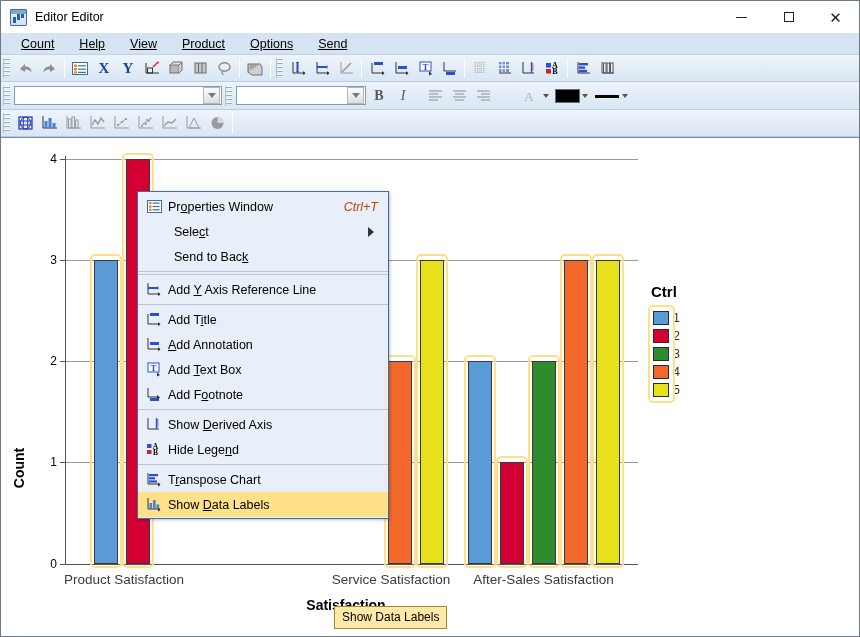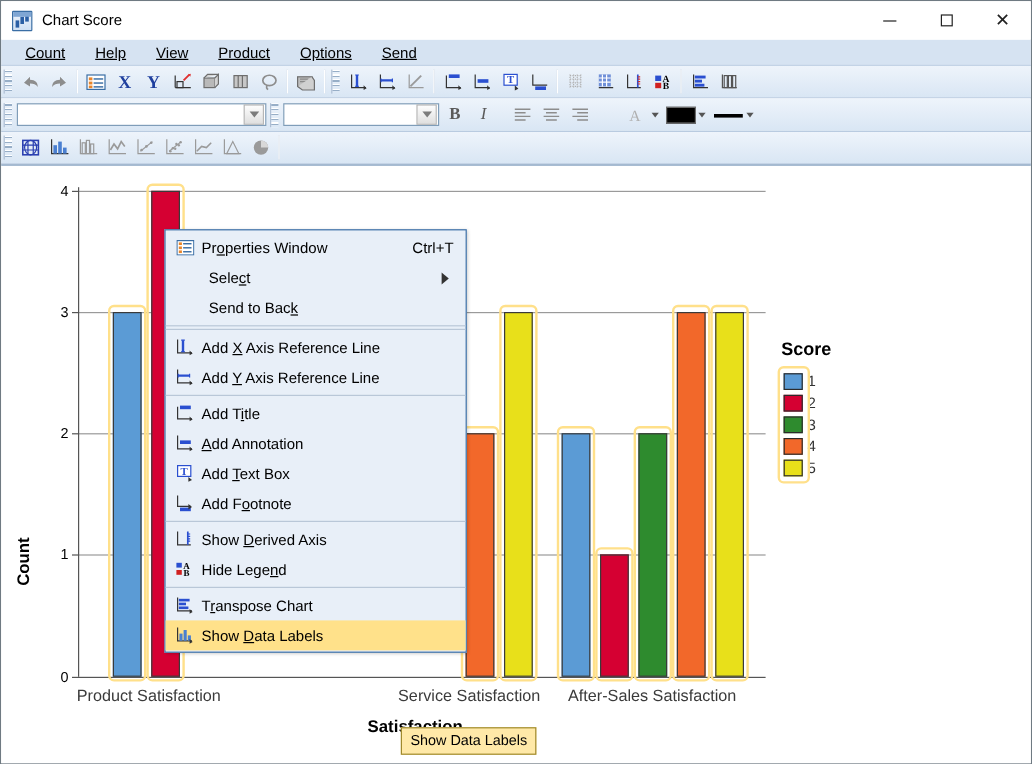--- a/index.html
+++ b/index.html
@@ -178,41 +178,41 @@
   .ctxrow {
     display:flex; align-items:center;
     height:25px; padding-left:6px; position:relative;
     font-size:12.5px; color:#000;
   }
   .ctxrow.sel { background:#ffe18a; }
   .ctx-ico { width:20px; height:18px; flex:0 0 auto; display:flex; align-items:center; justify-content:center; margin-right:4px; }
   .ctx-ico.empty { width:20px; }
   .ctx-lbl { flex:1 1 auto; white-space:nowrap; }
   .ctx-lbl.indent { padding-left:6px; }
-  .ctx-accel { font-size:12.5px; color:#000000; padding-right:10px; }
+  .ctx-accel { font-size:12.5px; color:#c2410c; padding-right:10px;font-style:italic; }
   .ctx-arrow { width:0;height:0;border-top:5px solid transparent;border-bottom:5px solid transparent;border-left:6px solid #333; margin-right:14px;}
   .ctxsep { height:1px; background:#b9c7d8; margin:2px 0; }
   u.acc { text-decoration: underline; }
 
   
   .tooltip {
     position:absolute; left:333px; top:605px;
     background:#ffe9a8; border:1px solid #a08a2d;
     padding:3px 7px 4px 7px; font-size:12px; color:#000;
     z-index:60; white-space:nowrap;
   }
 </style>
 </head>
 <body>
 
 <div class="window">
 
   <div class="titlebar">
     <div class="app-icon"></div>
-    <div class="title-text">Chart Score</div>
+    <div class="title-text">Editor Editor</div>
     <div class="winbtns">
       <div class="winbtn">
           <div class="gl-min"></div>
         </div>
       <div class="winbtn">
           <div class="gl-max"></div>
         </div>
       <div class="winbtn close">
           <span class="gl-close">✕</span>
         </div>
@@ -602,21 +602,21 @@
       <div class="sel-outline" style="left:591px; top:116px; width:32px; height:314px;"></div>
       <div class="bar" style="left:595px; top:122px; width:24px; height:304px; background:#E8E01A;"></div>
 
       <div class="xcat" style="left:58px;  top:434px; width:130px;">Product Satisfaction</div>
       <div class="xcat" style="left:325px; top:434px; width:130px;">Service Satisfaction</div>
       <div class="xcat" style="left:455px; top:434px; width:175px;">After-Sales Satisfaction</div>
 
       <div class="xtitle" style="left:195px; top:459px; width:300px;">Satisfaction</div>
 
       <div class="legend">
-        <div class="legend-title">Score</div>
+        <div class="legend-title">Ctrl</div>
         <div class="legend-items">
           <div class="legend-sel"></div>
           <div class="legend-row">
             <div class="swatch" style="background:#5B9BD5"></div>
             <div class="legend-lbl">1</div>
           </div>
           <div class="legend-row">
             <div class="swatch" style="background:#D50032"></div>
             <div class="legend-lbl">2</div>
           </div>
@@ -666,31 +666,20 @@
     <div class="ctxrow">
       <div class="ctx-ico empty"></div>
       <div class="ctx-lbl indent">Send to Bac<u class="acc">k</u></div>
     </div>
 
     <div class="ctxsep"></div>
 
 
     <div class="ctxsep"></div>
 
-    <div class="ctxrow">
-      <div class="ctx-ico">
-        <svg width="16" height="15" viewBox="0 0 16 15">
-          <path d="M2 1 L2 12 L14 12" stroke="#333" fill="none"></path>
-          <path d="M6.5 1.5 L6.5 11" stroke="#2a4fd0" stroke-width="2"></path>
-          <path d="M5 1.5 L8 1.5 M5 11 L8 11" stroke="#2a4fd0"></path>
-          <path d="M12 10 L14.5 12.5 L12 14" fill="#333"></path>
-        </svg>
-      </div>
-      <div class="ctx-lbl">Add <u class="acc">X</u> Axis Reference Line</div>
-    </div>
 
     <div class="ctxrow">
       <div class="ctx-ico">
         <svg width="16" height="15" viewBox="0 0 16 15">
           <path d="M2 1 L2 12 L14 12" stroke="#333" fill="none"></path>
           <path d="M2.5 6 L12 6" stroke="#2a4fd0" stroke-width="2"></path>
           <path d="M2.5 4.5 L2.5 7.5 M12 4.5 L12 7.5" stroke="#2a4fd0"></path>
           <path d="M12 10 L14.5 12.5 L12 14" fill="#333"></path>
         </svg>
       </div>

